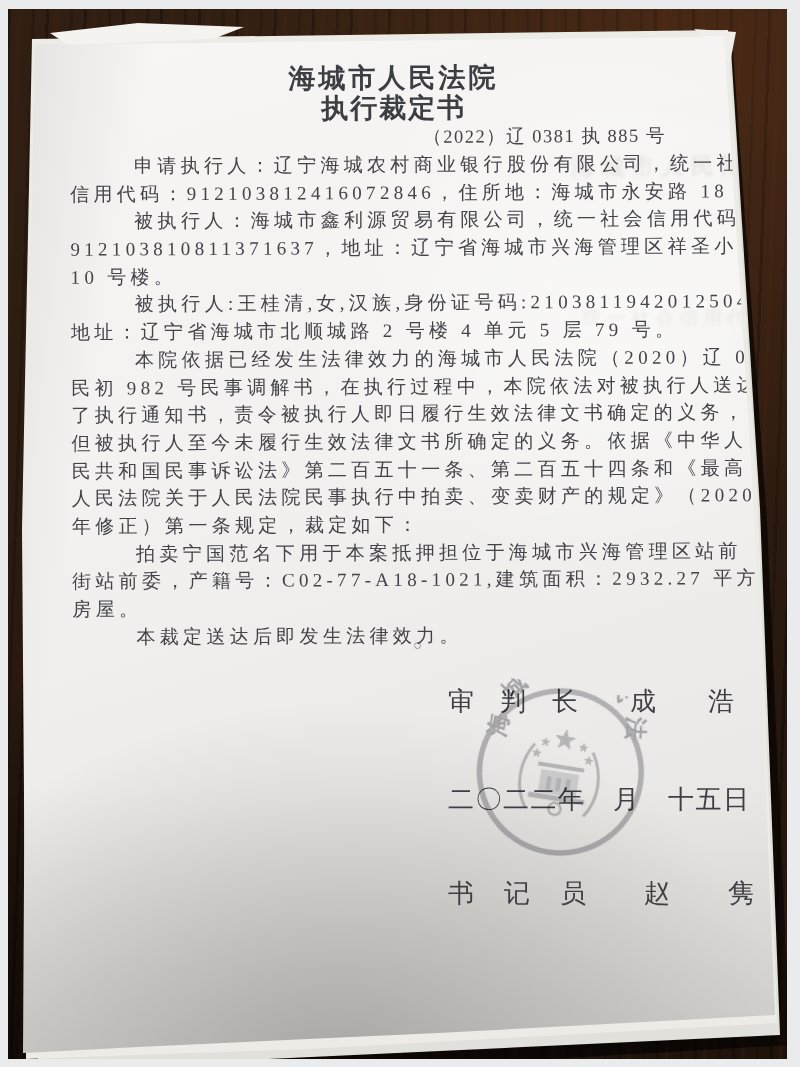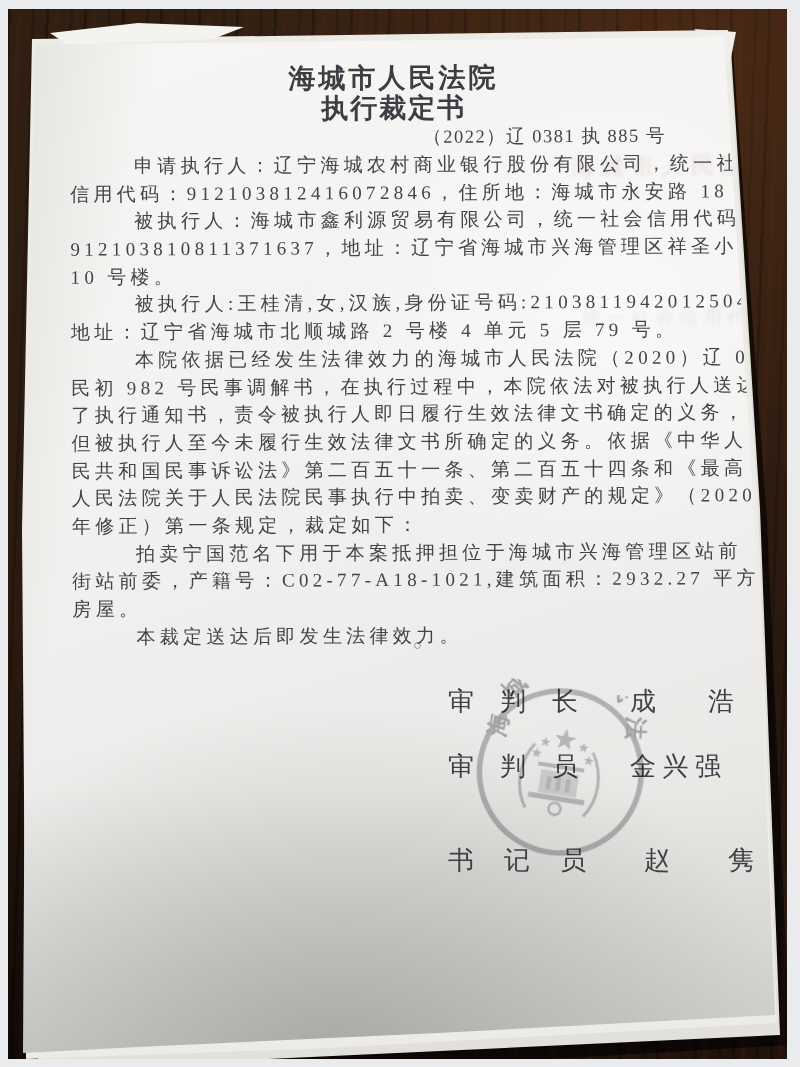--- a/index.html
+++ b/index.html
@@ -106,21 +106,21 @@
         <div class="line indent">拍卖宁国范名下用于本案抵押担位于海城市兴海管理区站前</div>
         <div class="line">街站前委，产籍号：C02-77-A18-1021,建筑面积：2932.27 平方米</div>
         <div class="line">房屋。</div>
         <div class="line indent">本裁定送达后即发生法律效力。</div>
       </div>
 
       <div class="speck"></div>
 
       <div class="sig">
         <div class="s">审　判　长　　成　　浩</div>
-        <div class="s">审　判　员　　金 兴 强</div>
+        <div class="s date">二〇二二年　月　十五日</div>
         <div class="s clerk">书　记　员　　赵　　隽</div>
       </div>
 
       <svg class="seal" viewBox="0 0 178 172">
         <defs>
           <path id="sealArc" d="M 32.6 63.5 A 60 60 0 1 1 145.4 63.5" fill="none"></path>
           <path id="star" d="M 0 -10 L 2.35 -3.24 L 9.51 -3.09 L 3.8 1.24 L 5.88 8.09 L 0 4 L -5.88 8.09 L -3.8 1.24 L -9.51 -3.09 L -2.35 -3.24 Z"></path>
         </defs>
         <circle cx="89" cy="84" r="80" fill="none" stroke="#85868e" stroke-width="5.5" opacity=".85"></circle>
         <text font-size="23" fill="#7e7f88" letter-spacing="13" font-weight="700" font-family="Liberation Serif, DejaVu Serif, serif">

